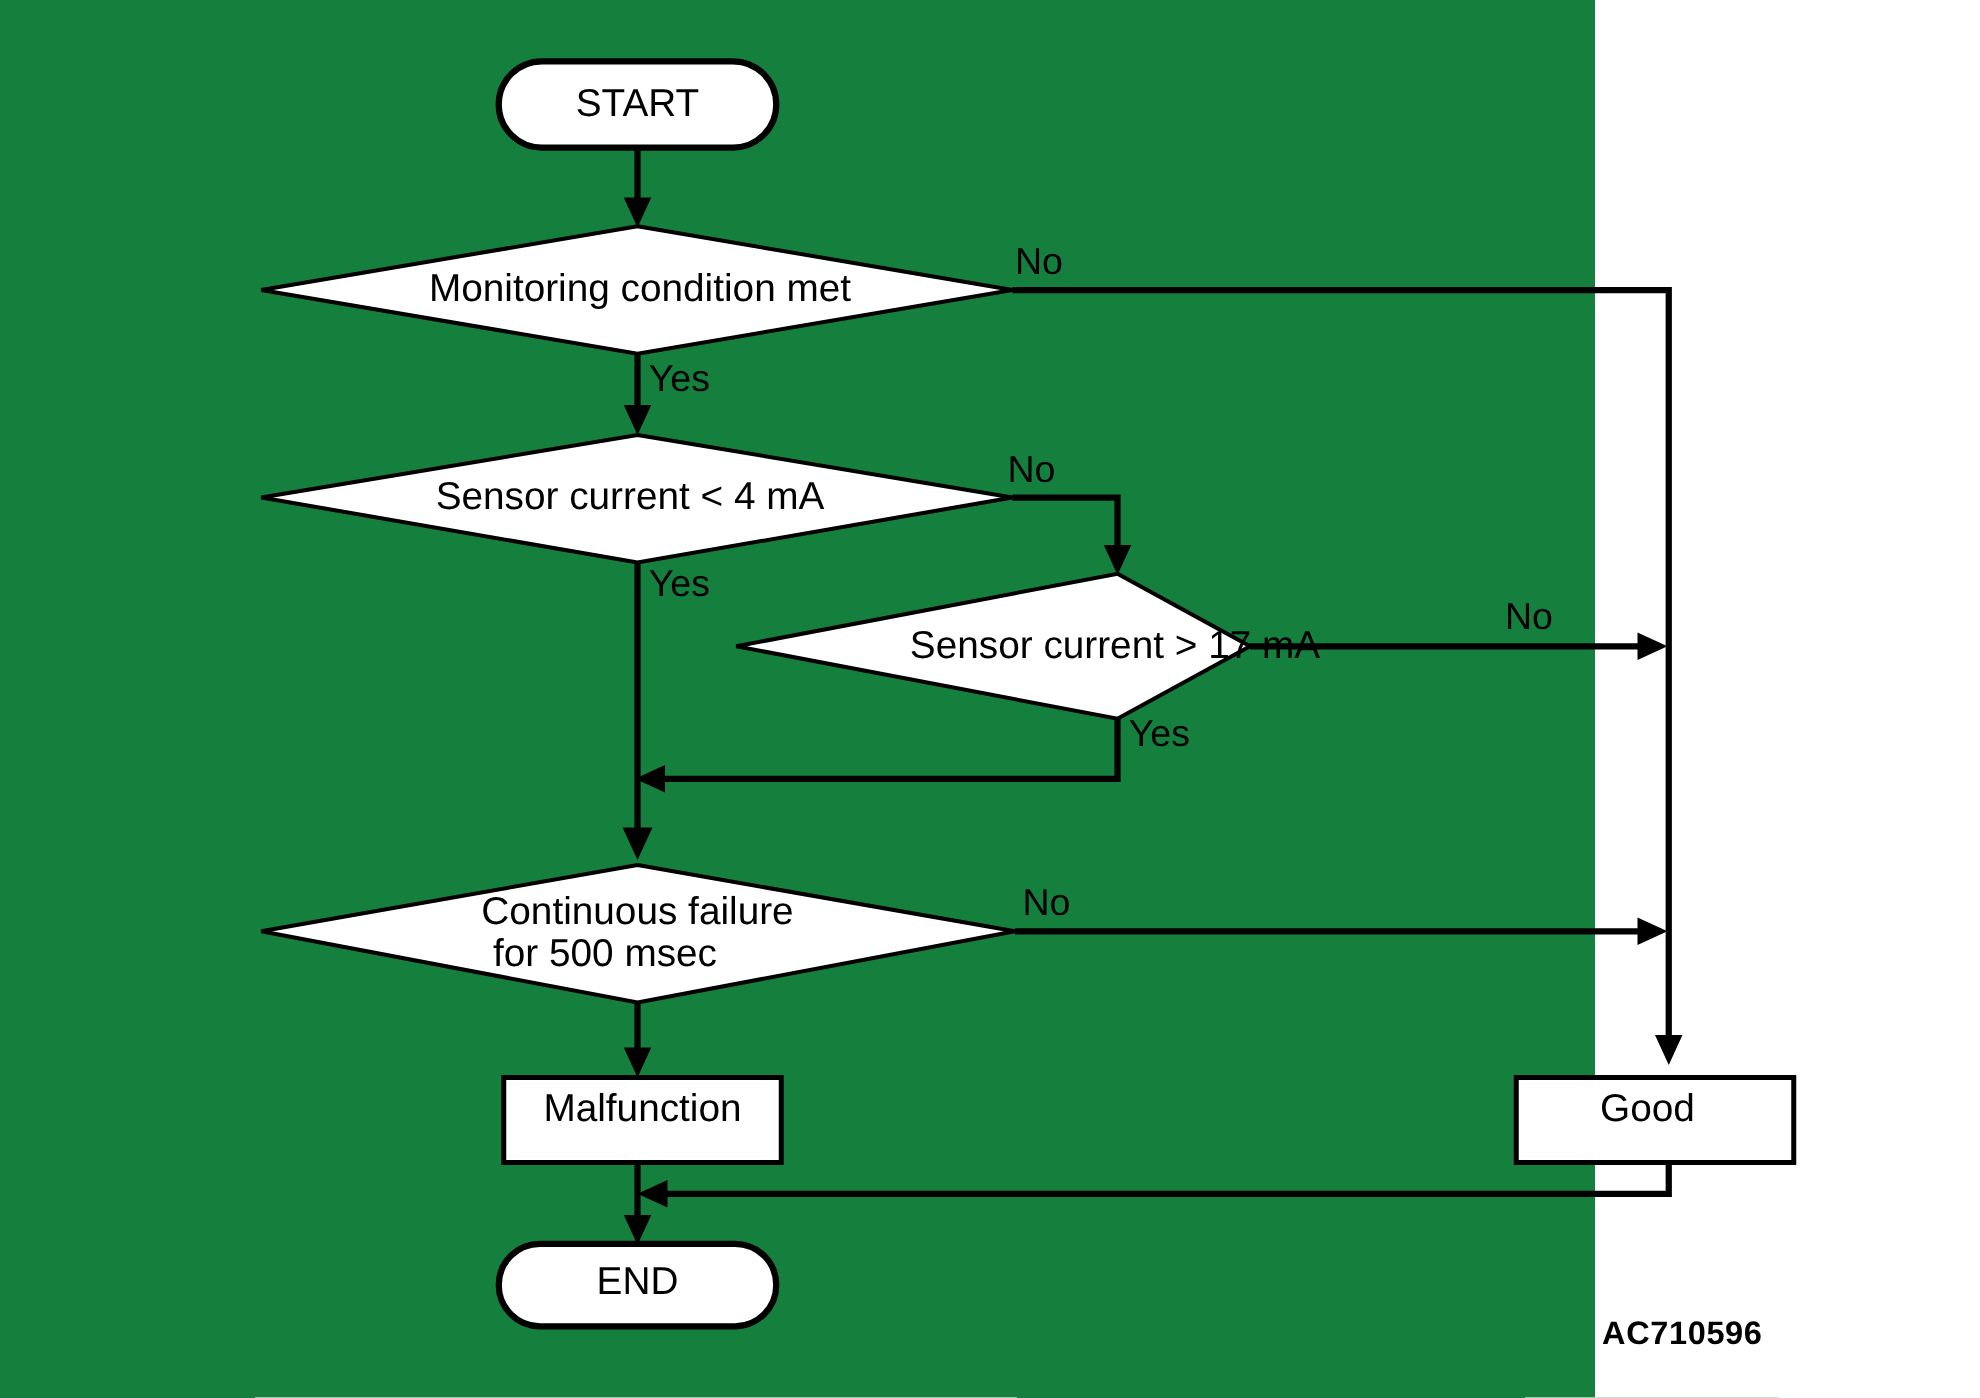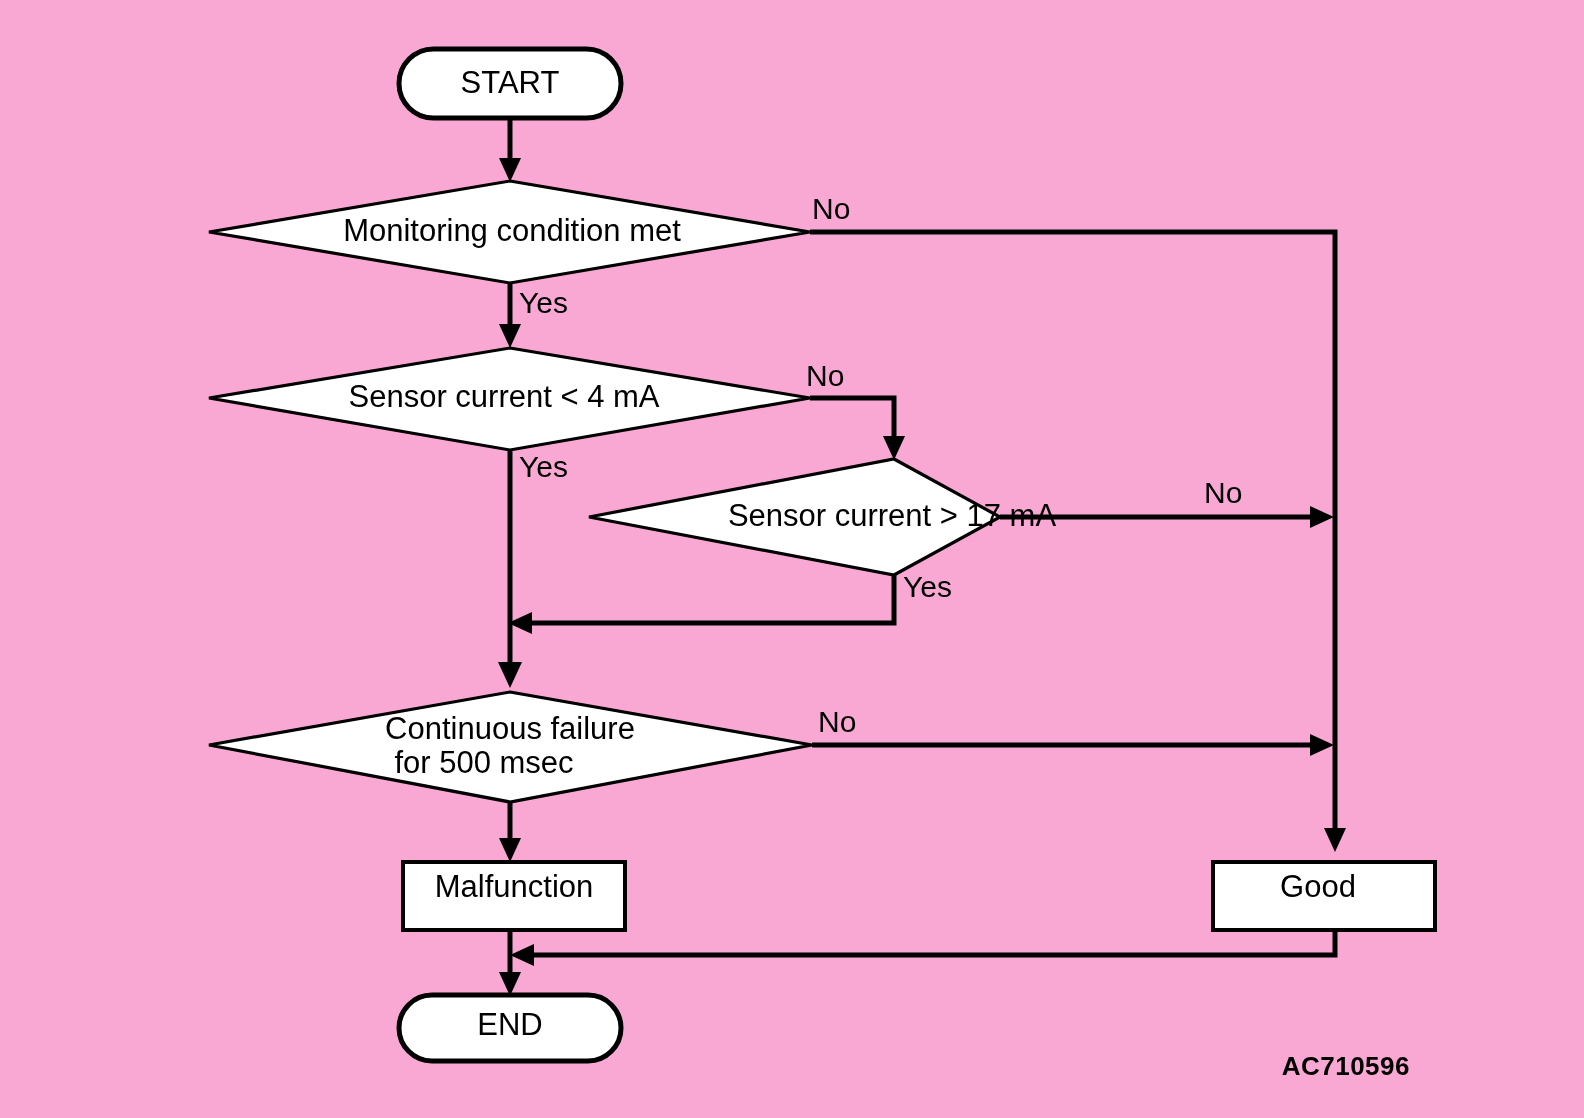--- a/index.html
+++ b/index.html
@@ -9,23 +9,23 @@
     background: #ffffff;
   }
   body {
     width: 1584px;
     height: 1118px;
     font-family: "Liberation Sans", sans-serif;
     overflow: hidden;
   }
   #flow-root {
     position: relative;
-    width: 1584px;
+    width: 1276px;
     height: 1118px;
-    background: #f9a8d4;
+    background: #15803d;
   }
   svg#flow-svg {
     position: absolute;
     top: 0;
     left: 0;
     width: 1584px;
     height: 1118px;
   }
   .shape-outline {
     fill: #ffffff;

